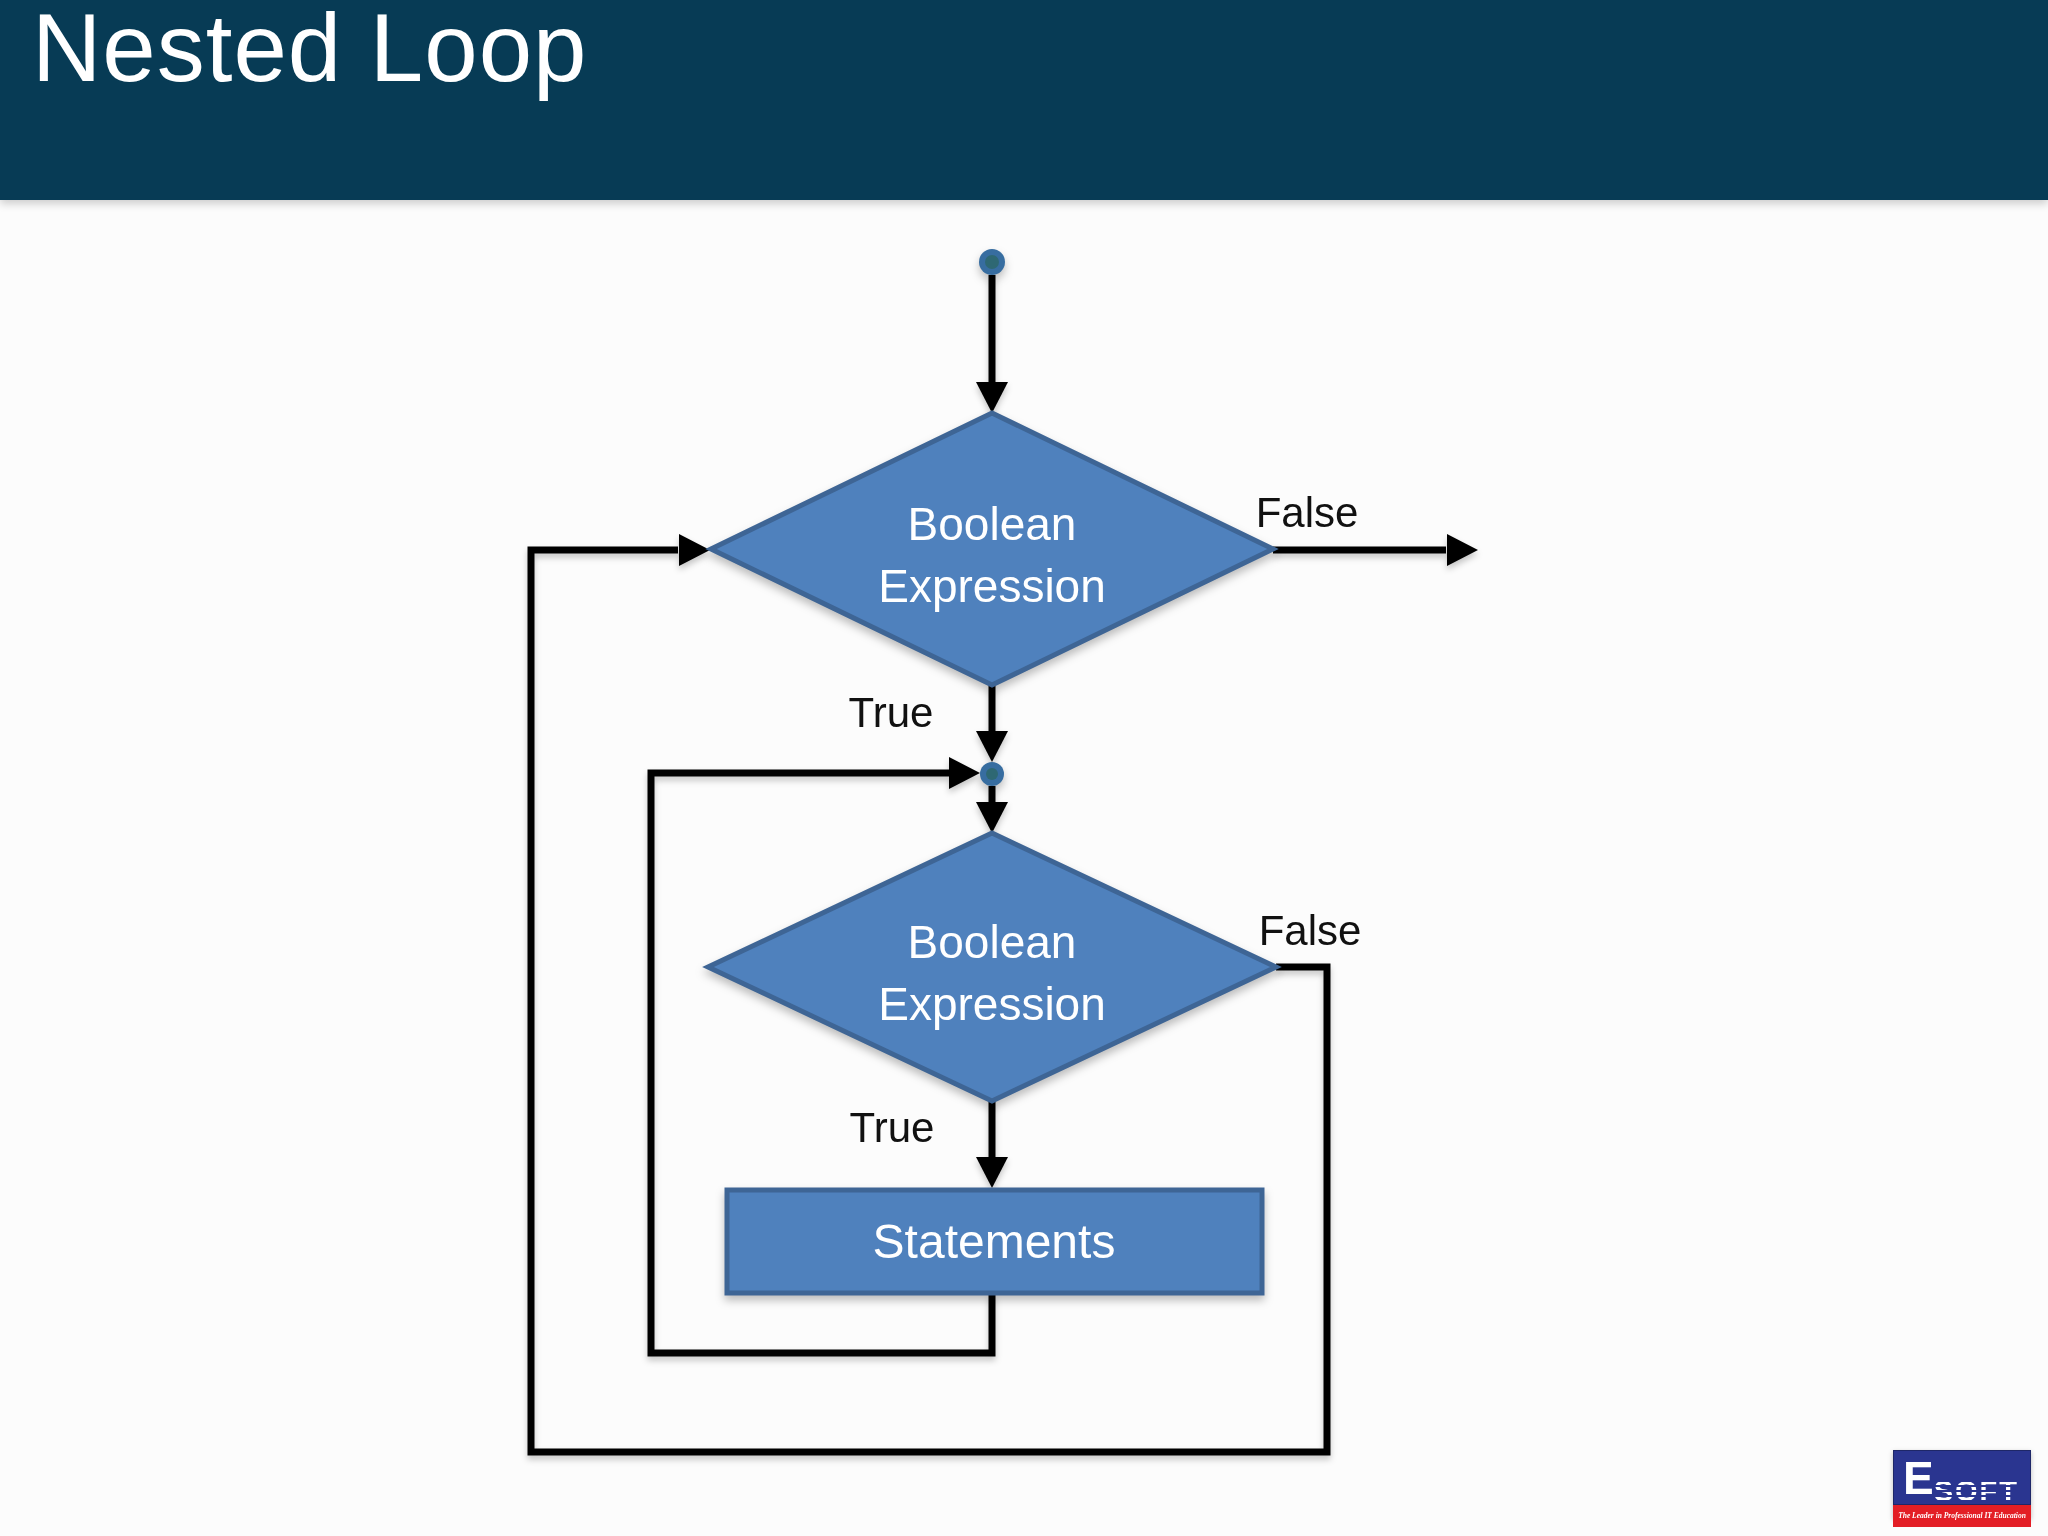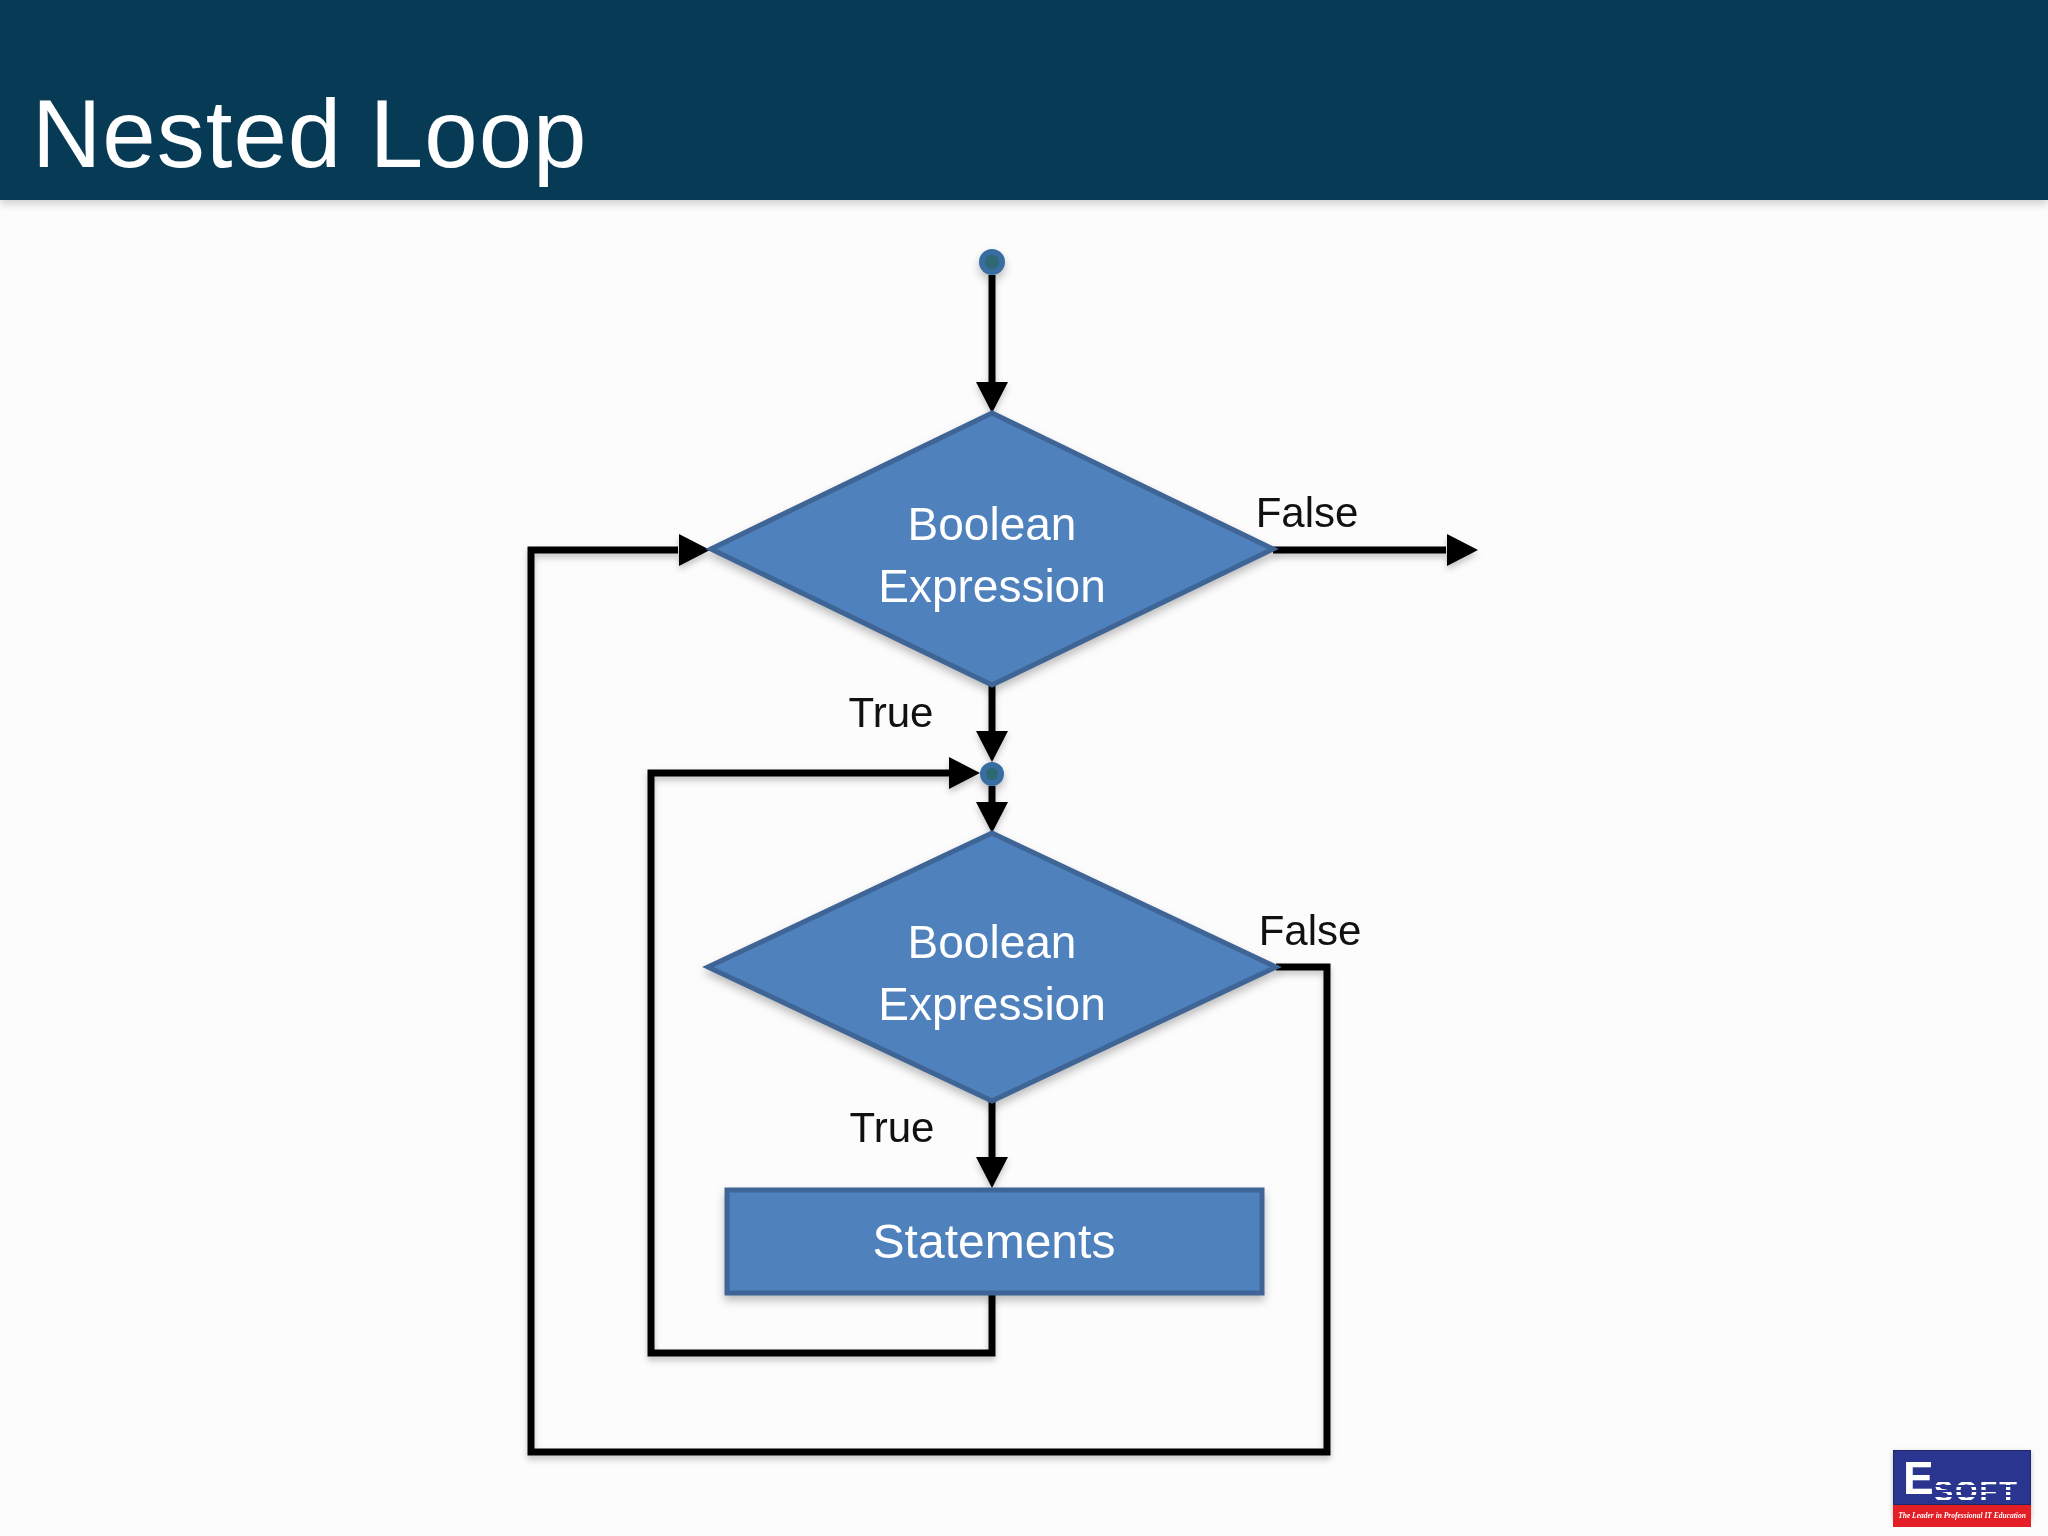--- a/index.html
+++ b/index.html
@@ -5,21 +5,21 @@
   html,body{margin:0;padding:0;}
   body{
     width:2048px;height:1536px;position:relative;overflow:hidden;
     background:#FCFCFC;
     font-family:"Liberation Sans", sans-serif;
   }
   .header{
     position:absolute;left:0;top:0;width:2048px;height:200px;
     background:#073B55;
     box-shadow:0 4px 8px rgba(0,0,0,0.18);
-    display:flex;align-items:flex-end;
+    display:flex;align-items:flex-start;
   }
   .header .title{
     color:#FFFFFF;font-size:96px;font-weight:400;
     padding-left:32px;letter-spacing:1px;line-height:1;
     padding-bottom:18px;
   }
   svg.flow{position:absolute;left:0;top:0;width:2048px;height:1536px;}
   .shapes{filter:drop-shadow(0 5px 4px rgba(0,0,0,0.25));}
   .connectors{filter:drop-shadow(0 4px 3px rgba(0,0,0,0.22));}
   .connectors path{stroke:#000000;stroke-width:7;fill:none;}

